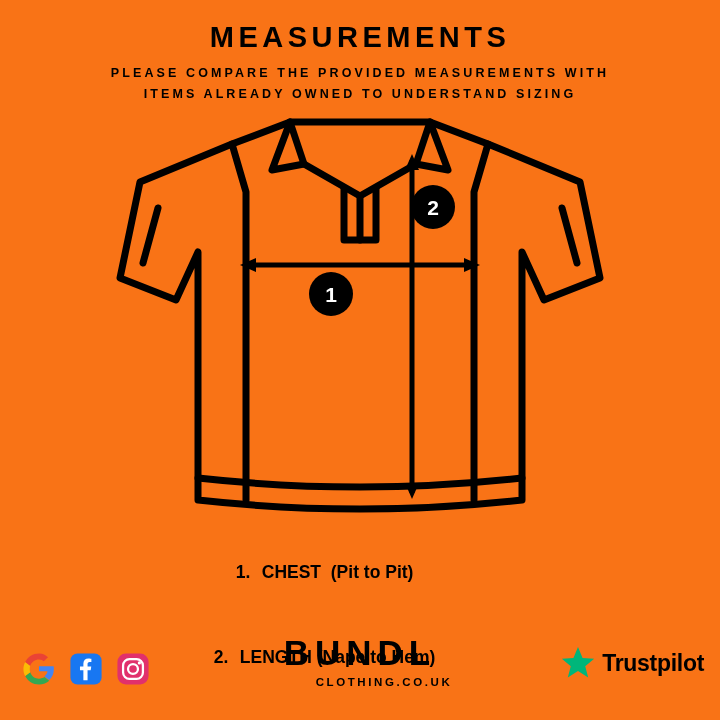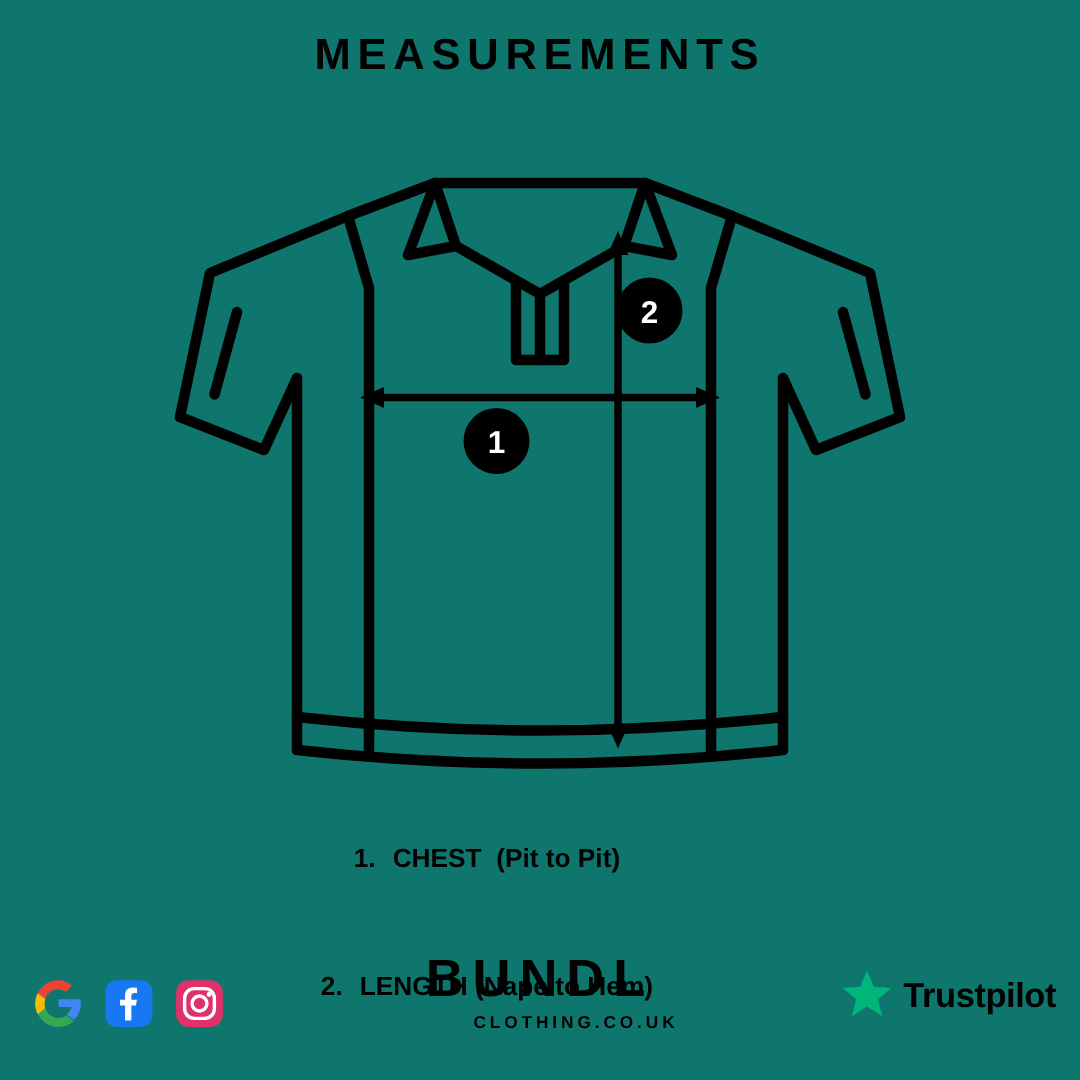--- a/index.html
+++ b/index.html
@@ -13,21 +13,21 @@
     height: 720px;
     font-family: "Liberation Sans", sans-serif;
     color: #000000;
     overflow: hidden;
     position: relative;
   }
   .page {
     width: 720px;
     height: 720px;
     position: relative;
-    background: #0f766e;
+    background: #f97316;
   }
 
   
   .header {
     padding-top: 22px;
     text-align: center;
   }
   .title {
     font-size: 29px;
     font-weight: bold;
@@ -121,20 +121,24 @@
     letter-spacing: -0.3px;
   }
 </style>
 </head>
 <body>
 
 <div class="page">
 
   <div class="header">
     <div class="title">MEASUREMENTS</div>
+    <div class="subtitle">
+      <div>PLEASE COMPARE THE PROVIDED MEASUREMENTS WITH</div>
+      <div>ITEMS ALREADY OWNED TO UNDERSTAND SIZING</div>
+    </div>
   </div>
 
   <div class="diagram-wrap">
     <svg width="720" height="420" viewBox="0 0 720 420" xmlns="http://www.w3.org/2000/svg">
       <g fill="none" stroke="#000000" stroke-width="7" stroke-linejoin="round" stroke-linecap="round">
 
         <path d="M290 22
                  L232 44
                  L140 82
                  L120 178

